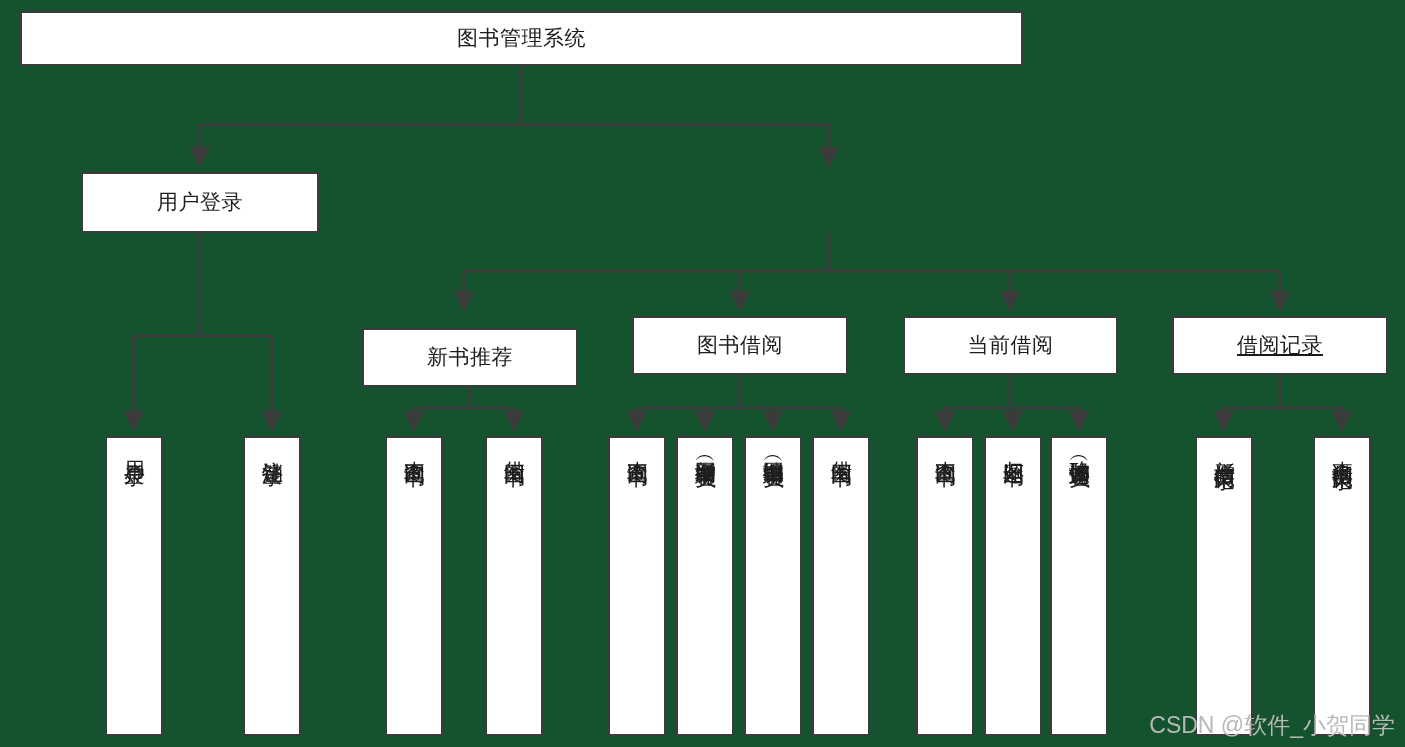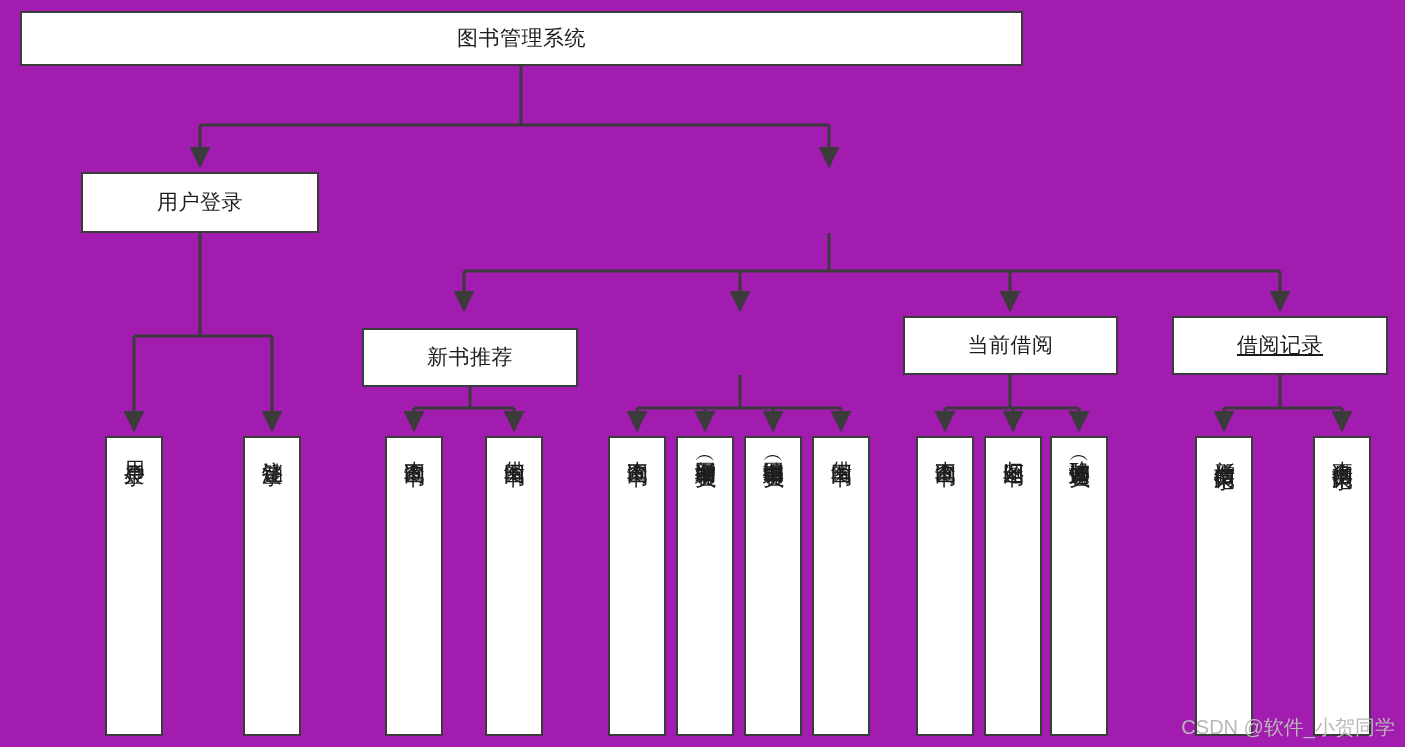--- a/index.html
+++ b/index.html
@@ -7,21 +7,21 @@
     padding: 0;
     background: #ffffff;
   }
   body {
     font-family: "Liberation Sans", "DejaVu Sans", sans-serif;
   }
   #canvas {
     position: relative;
     width: 1405px;
     height: 747px;
-    background: #a21caf;
+    background: #14532d;
     overflow: hidden;
   }
   #edges {
     position: absolute;
     left: 0;
     top: 0;
     width: 1405px;
     height: 747px;
   }
   .node {
@@ -55,21 +55,21 @@
     white-space: normal;
     max-height: 100%;
   }
   .leaf.tall-text .node-label {
     letter-spacing: 1px;
   }
   #watermark {
     position: absolute;
     right: 10px;
     bottom: 6px;
-    font-size: 20px;
+    font-size: 23px;
     color: #b8b8b8;
     white-space: nowrap;
     z-index: 5;
     font-family: "Liberation Sans", "DejaVu Sans", sans-serif;
     margin-top: 17px;
   }
 </style>
 </head>
 <body>
 
@@ -132,20 +132,23 @@
     <span class="node-label">图书管理系统</span>
   </div>
 
   <div class="node" id="n-l2-0" style="left: 81px; top: 172px; width: 238px; height: 61px;">
     <span class="node-label">用户登录</span>
   </div>
 
   <div class="node" id="n-l3-0" style="left: 362px; top: 328px; width: 216px; height: 59px;">
     <span class="node-label">新书推荐</span>
   </div>
+  <div class="node" id="n-l3-1" style="left: 632px; top: 316px; width: 216px; height: 59px;">
+    <span class="node-label">图书借阅</span>
+  </div>
   <div class="node" id="n-l3-2" style="left: 903px; top: 316px; width: 215px; height: 59px;">
     <span class="node-label">当前借阅</span>
   </div>
   <div class="node" id="n-l3-3" style="left: 1172px; top: 316px; width: 216px; height: 59px; text-decoration: underline;">
     <span class="node-label">借阅记录</span>
   </div>
 
   <div class="node leaf" id="n-leaf-0" style="left: 105px; top: 436px; width: 58px; height: 300px;">
     <span class="node-label">用户登录</span>
   </div>

